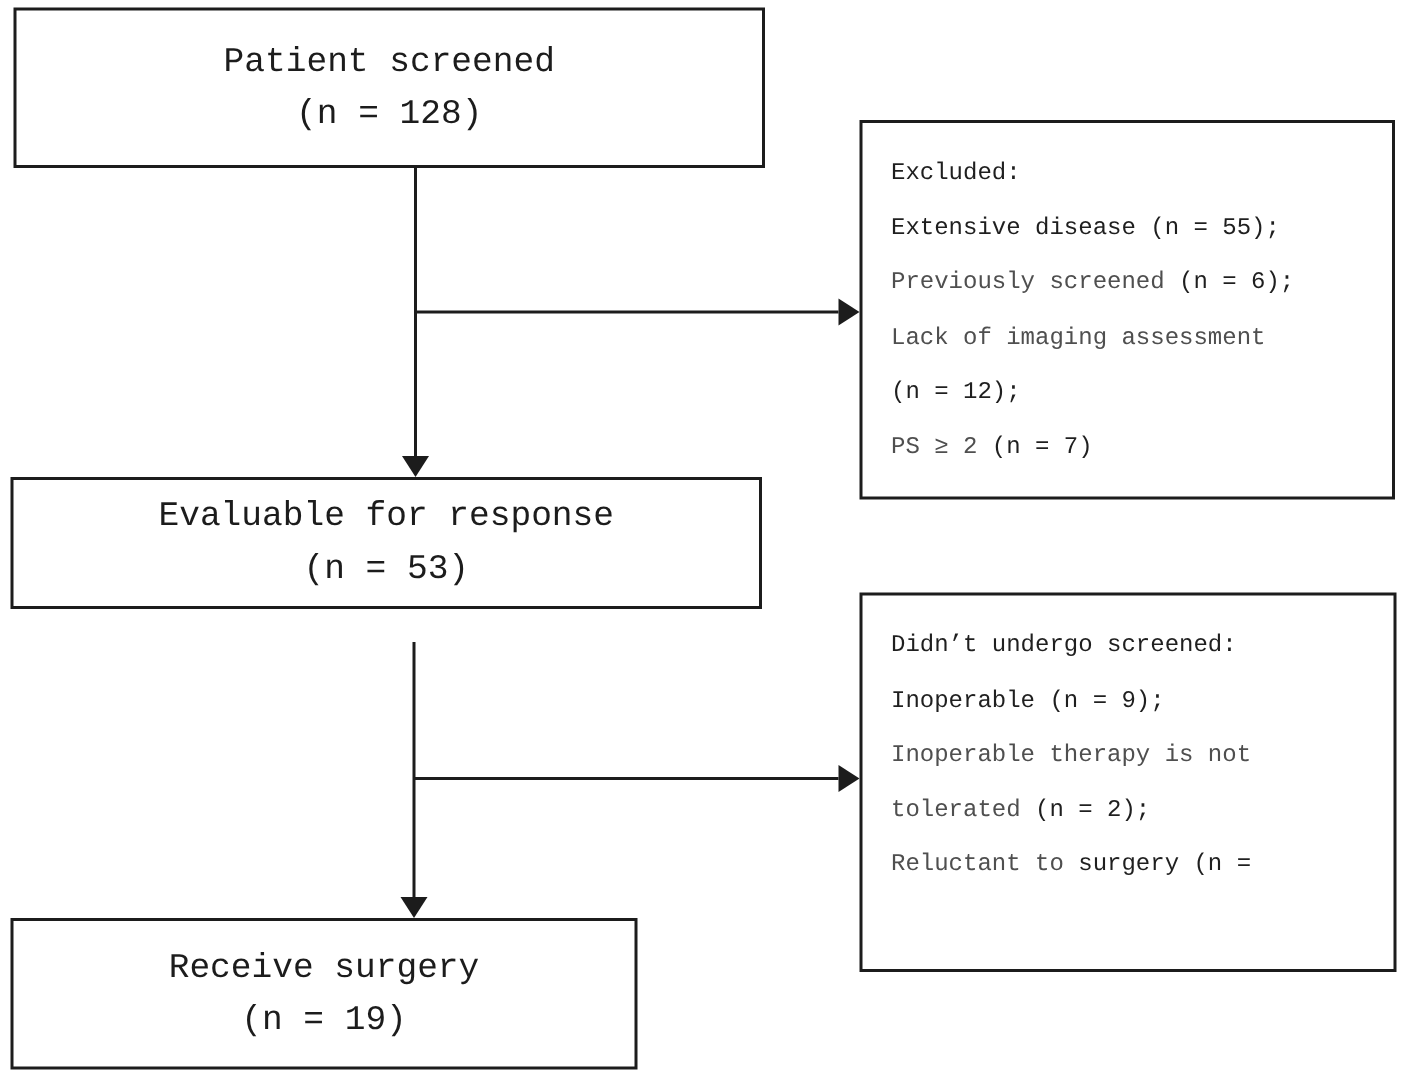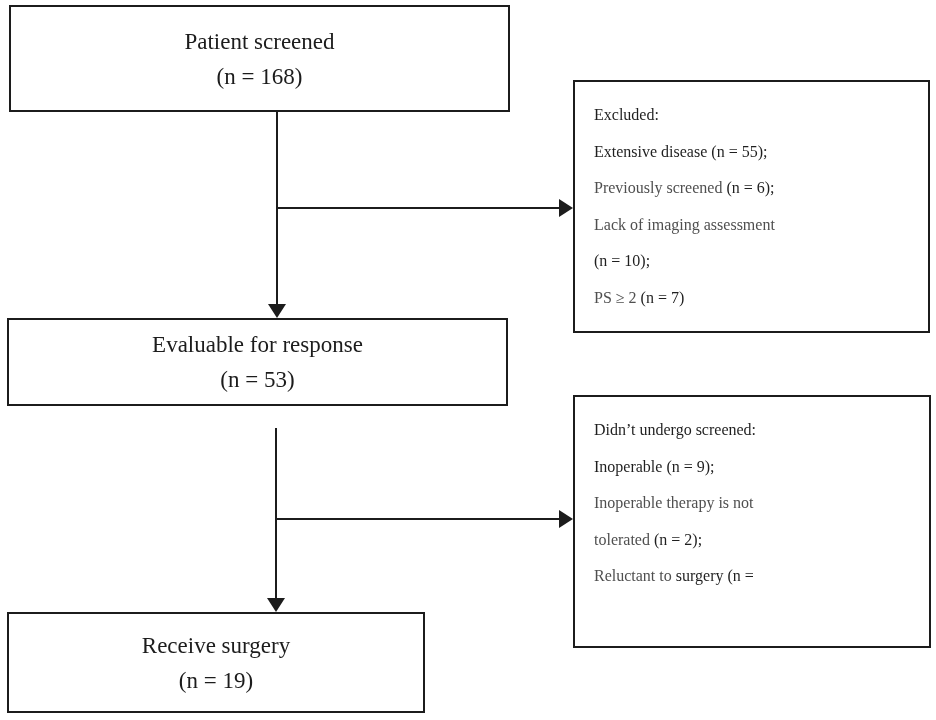--- a/index.html
+++ b/index.html
@@ -5,21 +5,21 @@
   html, body {
     margin: 0;
     padding: 0;
     background: #ffffff;
   }
   #canvas {
     position: relative;
     width: 936px;
     height: 720px;
     background: #ffffff;
-    font-family: Liberation Serif, serif;
+    font-family: Liberation Mono, monospace;
     color: #1c1c1c;
     overflow: hidden;
   }
   .flow-box {
     position: absolute;
     box-sizing: border-box;
     border: 2.5px solid #1c1c1c;
     background: #ffffff;
     display: flex;
     flex-direction: column;
@@ -62,39 +62,39 @@
     border-left: 14px solid #1c1c1c;
   }
 </style>
 </head>
 <body>
 
 <div id="canvas">
 
   <div class="flow-box" style="left:9px; top:5px; width:501px; height:107px;">
     <div>Patient screened</div>
-    <div>(n = 168)</div>
+    <div>(n = 128)</div>
   </div>
 
   <div class="flow-box" style="left:7px; top:318px; width:501px; height:88px;">
     <div>Evaluable for response</div>
     <div>(n = 53)</div>
   </div>
 
   <div class="flow-box" style="left:7px; top:612px; width:418px; height:101px;">
     <div>Receive surgery</div>
     <div>(n = 19)</div>
   </div>
 
   <div class="side-box" style="left:573px; top:80px; width:357px; height:253px;">
       <div class="side-line"><span class="run-black">Excluded:</span></div>
       <div class="side-line"><span class="run-black">Extensive disease (n = 55);</span></div>
       <div class="side-line"><span class="run-gray">Previously screened </span><span class="run-black">(n = 6);</span></div>
       <div class="side-line"><span class="run-gray">Lack of imaging assessment</span></div>
-      <div class="side-line"><span class="run-black">(n = 10);</span></div>
+      <div class="side-line"><span class="run-black">(n = 12);</span></div>
       <div class="side-line"><span class="run-gray">PS ≥ 2 </span><span class="run-black">(n = 7)</span></div>
     </div>
 
   <div class="side-box" style="left:573px; top:395px; width:358px; height:253px;">
       <div class="side-line"><span class="run-black">Didn’t undergo screened:</span></div>
       <div class="side-line"><span class="run-black">Inoperable (n = 9);</span></div>
       <div class="side-line"><span class="run-gray">Inoperable therapy is not</span></div>
       <div class="side-line"><span class="run-gray">tolerated </span><span class="run-black">(n = 2);</span></div>
       <div class="side-line"><span class="run-gray">Reluctant to </span><span class="run-black">surgery (n =</span></div>
     </div>

